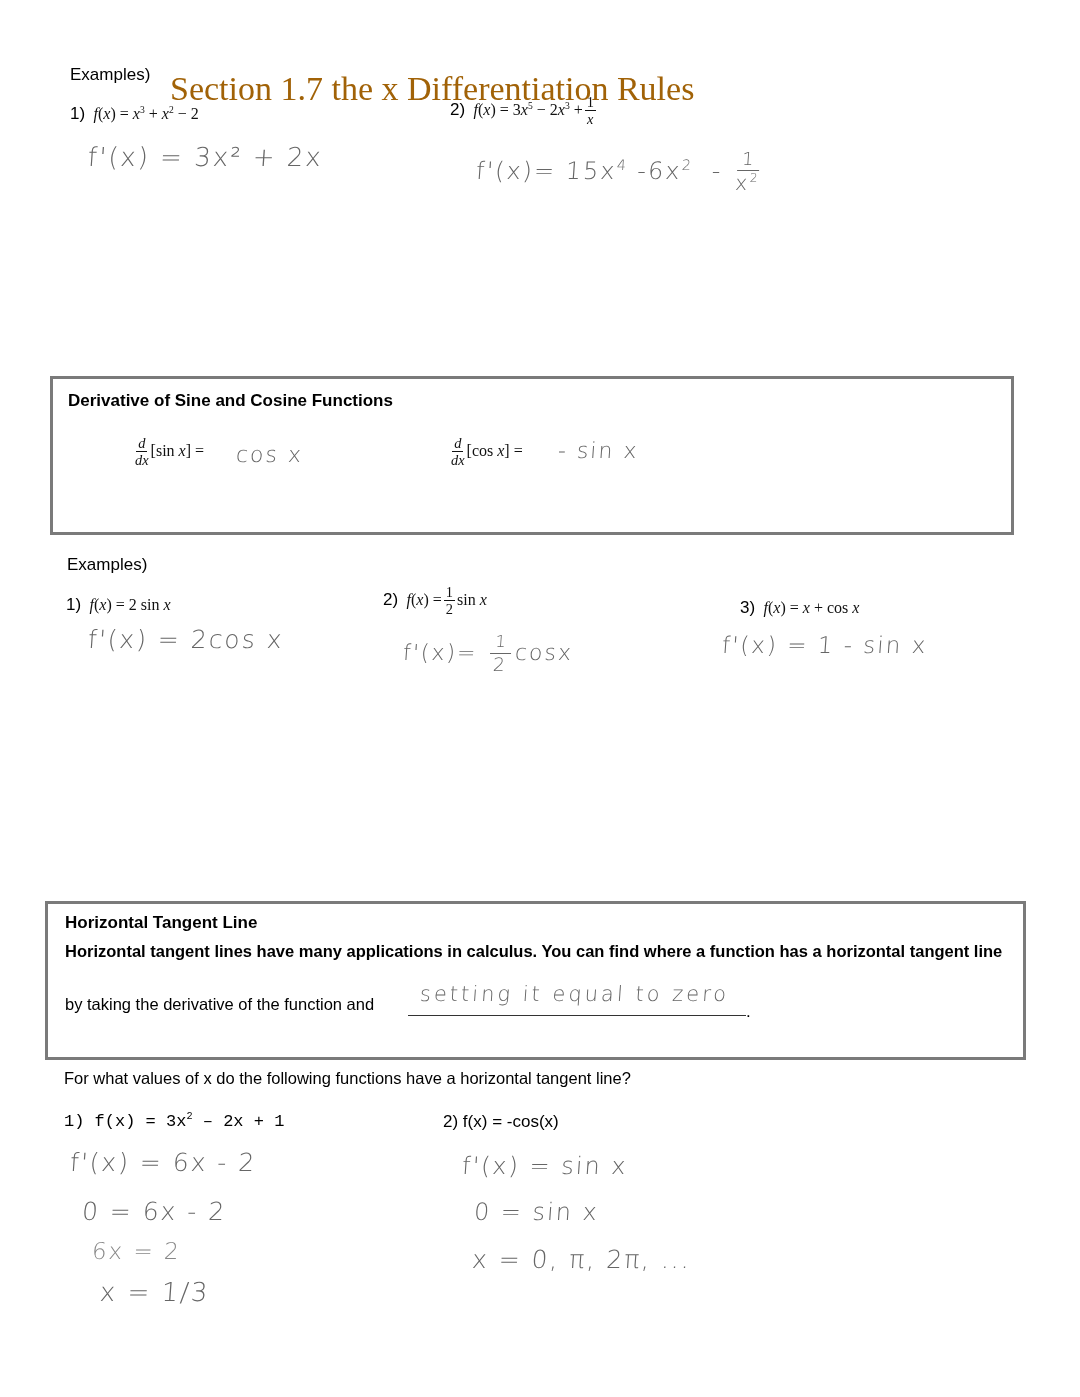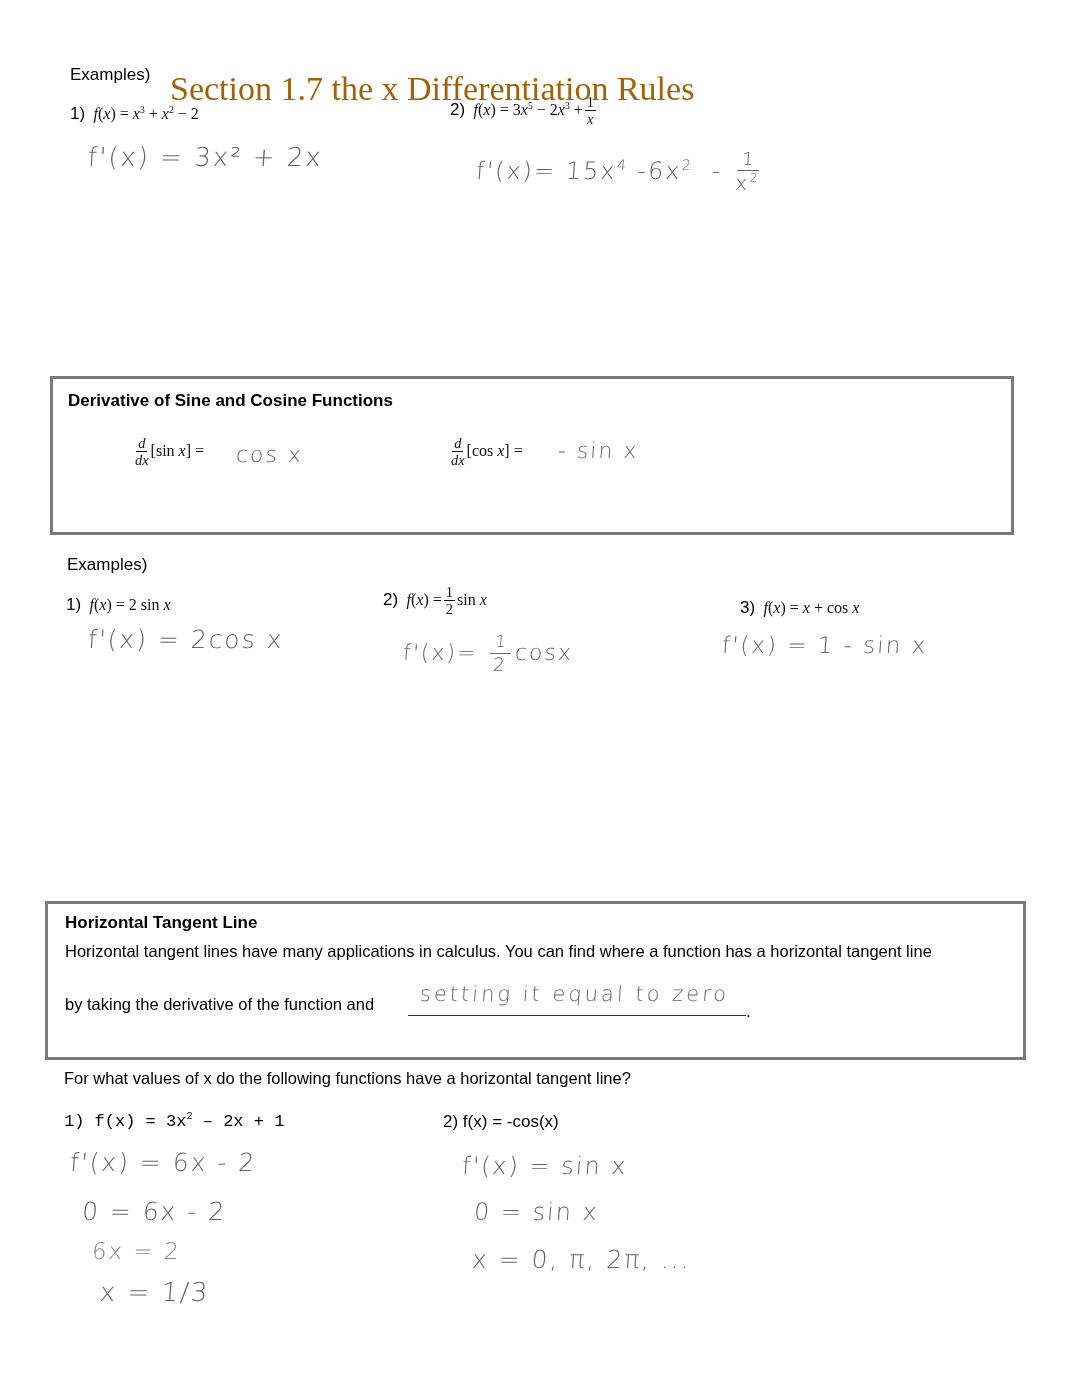--- a/index.html
+++ b/index.html
@@ -97,21 +97,21 @@
 </div>
 
 <div class="abs" style="left:698px; top:598px;margin-left:42px;">
   <span class="label">3)</span>
   <span class="math">&nbsp;<i>f</i>(<i>x</i>) = <i>x</i> + cos <i>x</i></span>
 </div>
 <div class="abs hand" style="left:722px; top:632px; font-size:23px;">f'(x) = 1 - sin x</div>
 
 <div class="box" style="left:45px; top:901px; width:981px; height:159px;"></div>
 <div class="abs label bold" style="left:65px; top:913px;">Horizontal Tangent Line</div>
-<div class="abs label" style="left:65px; top:942px; white-space:nowrap; font-size:16.5px;">Horizontal tangent lines have many applications in calculus.  You can find where a function has a horizontal tangent line</div>
+<div class="abs label" style="left:65px; top:942px; white-space:nowrap; font-size:16.5px;font-weight:bold;">Horizontal tangent lines have many applications in calculus.  You can find where a function has a horizontal tangent line</div>
 <div class="abs label" style="left:65px; top:995px; white-space:nowrap; font-size:16.5px;">by taking the derivative of the function and</div>
 <div class="blank-line" style="left:408px; top:1015px; width:338px;"></div>
 <div class="abs hand" style="left:420px; top:982px; font-size:21px; letter-spacing:3px;">setting it equal to zero</div>
 <div class="abs label" style="left:746px; top:1002px;">.</div>
 
 <div class="abs label" style="left:64px; top:1069px; white-space:nowrap; font-size:16.5px;">For what values of x do the following functions have a horizontal tangent line?</div>
 
 <div class="abs label" style="left:64px; top:1112px; white-space:nowrap;font-family:Liberation Mono, monospace;">
   <span>1)</span>
   <span>f(x) = 3x<sup>2</sup> – 2x + 1</span>

